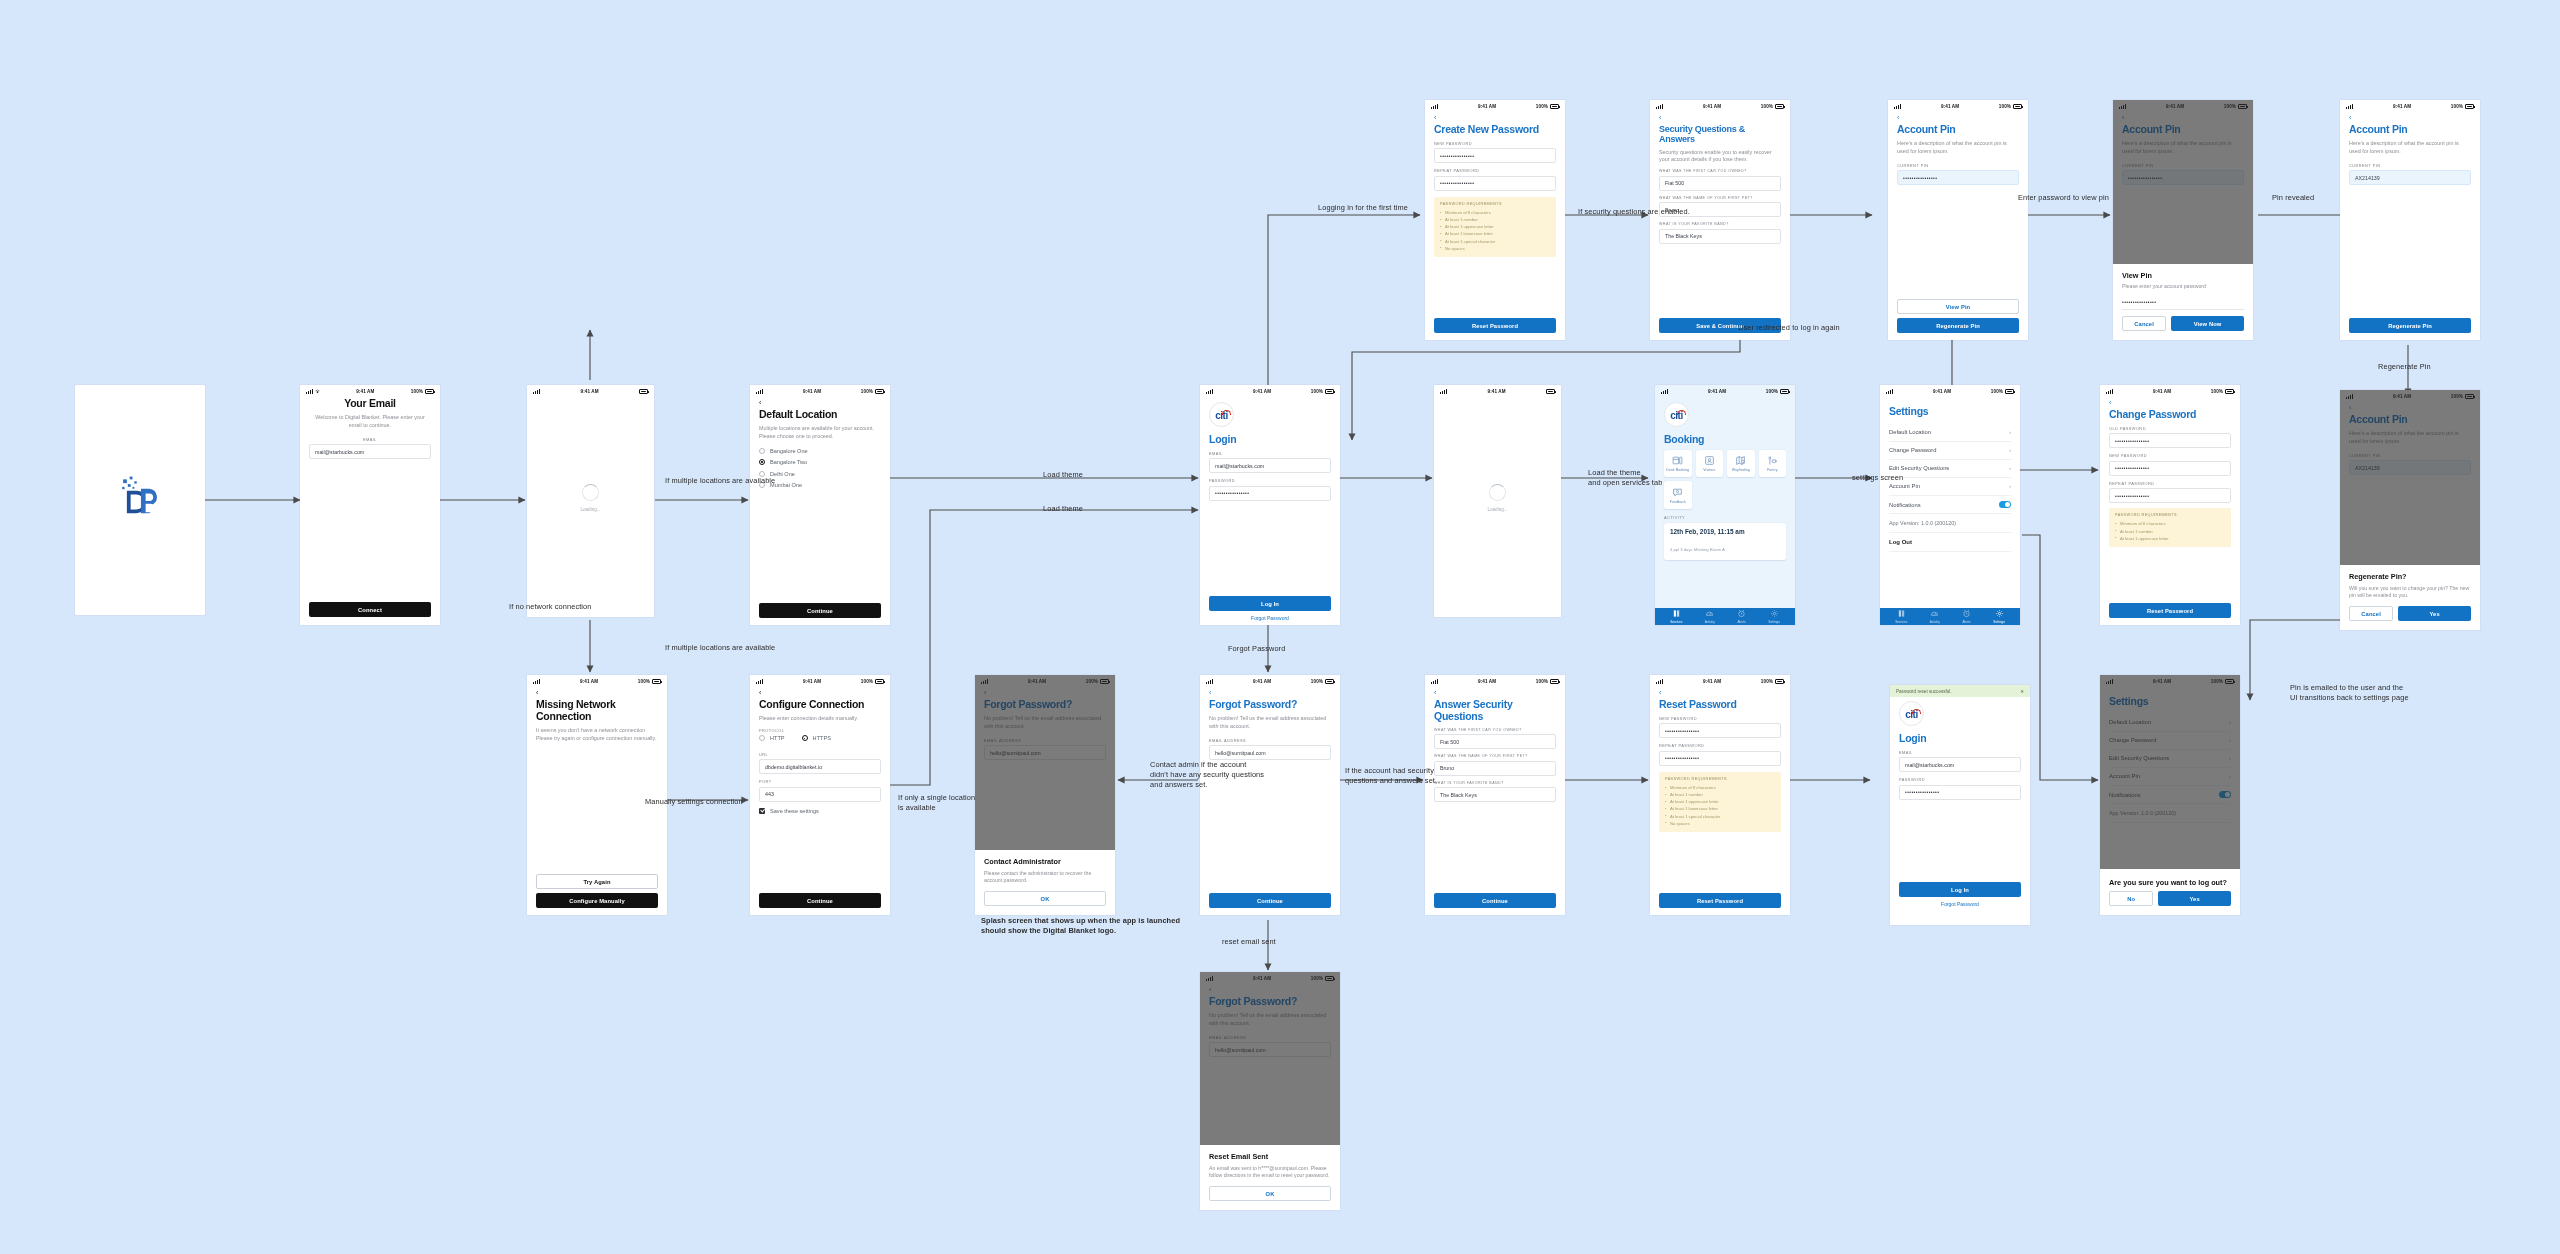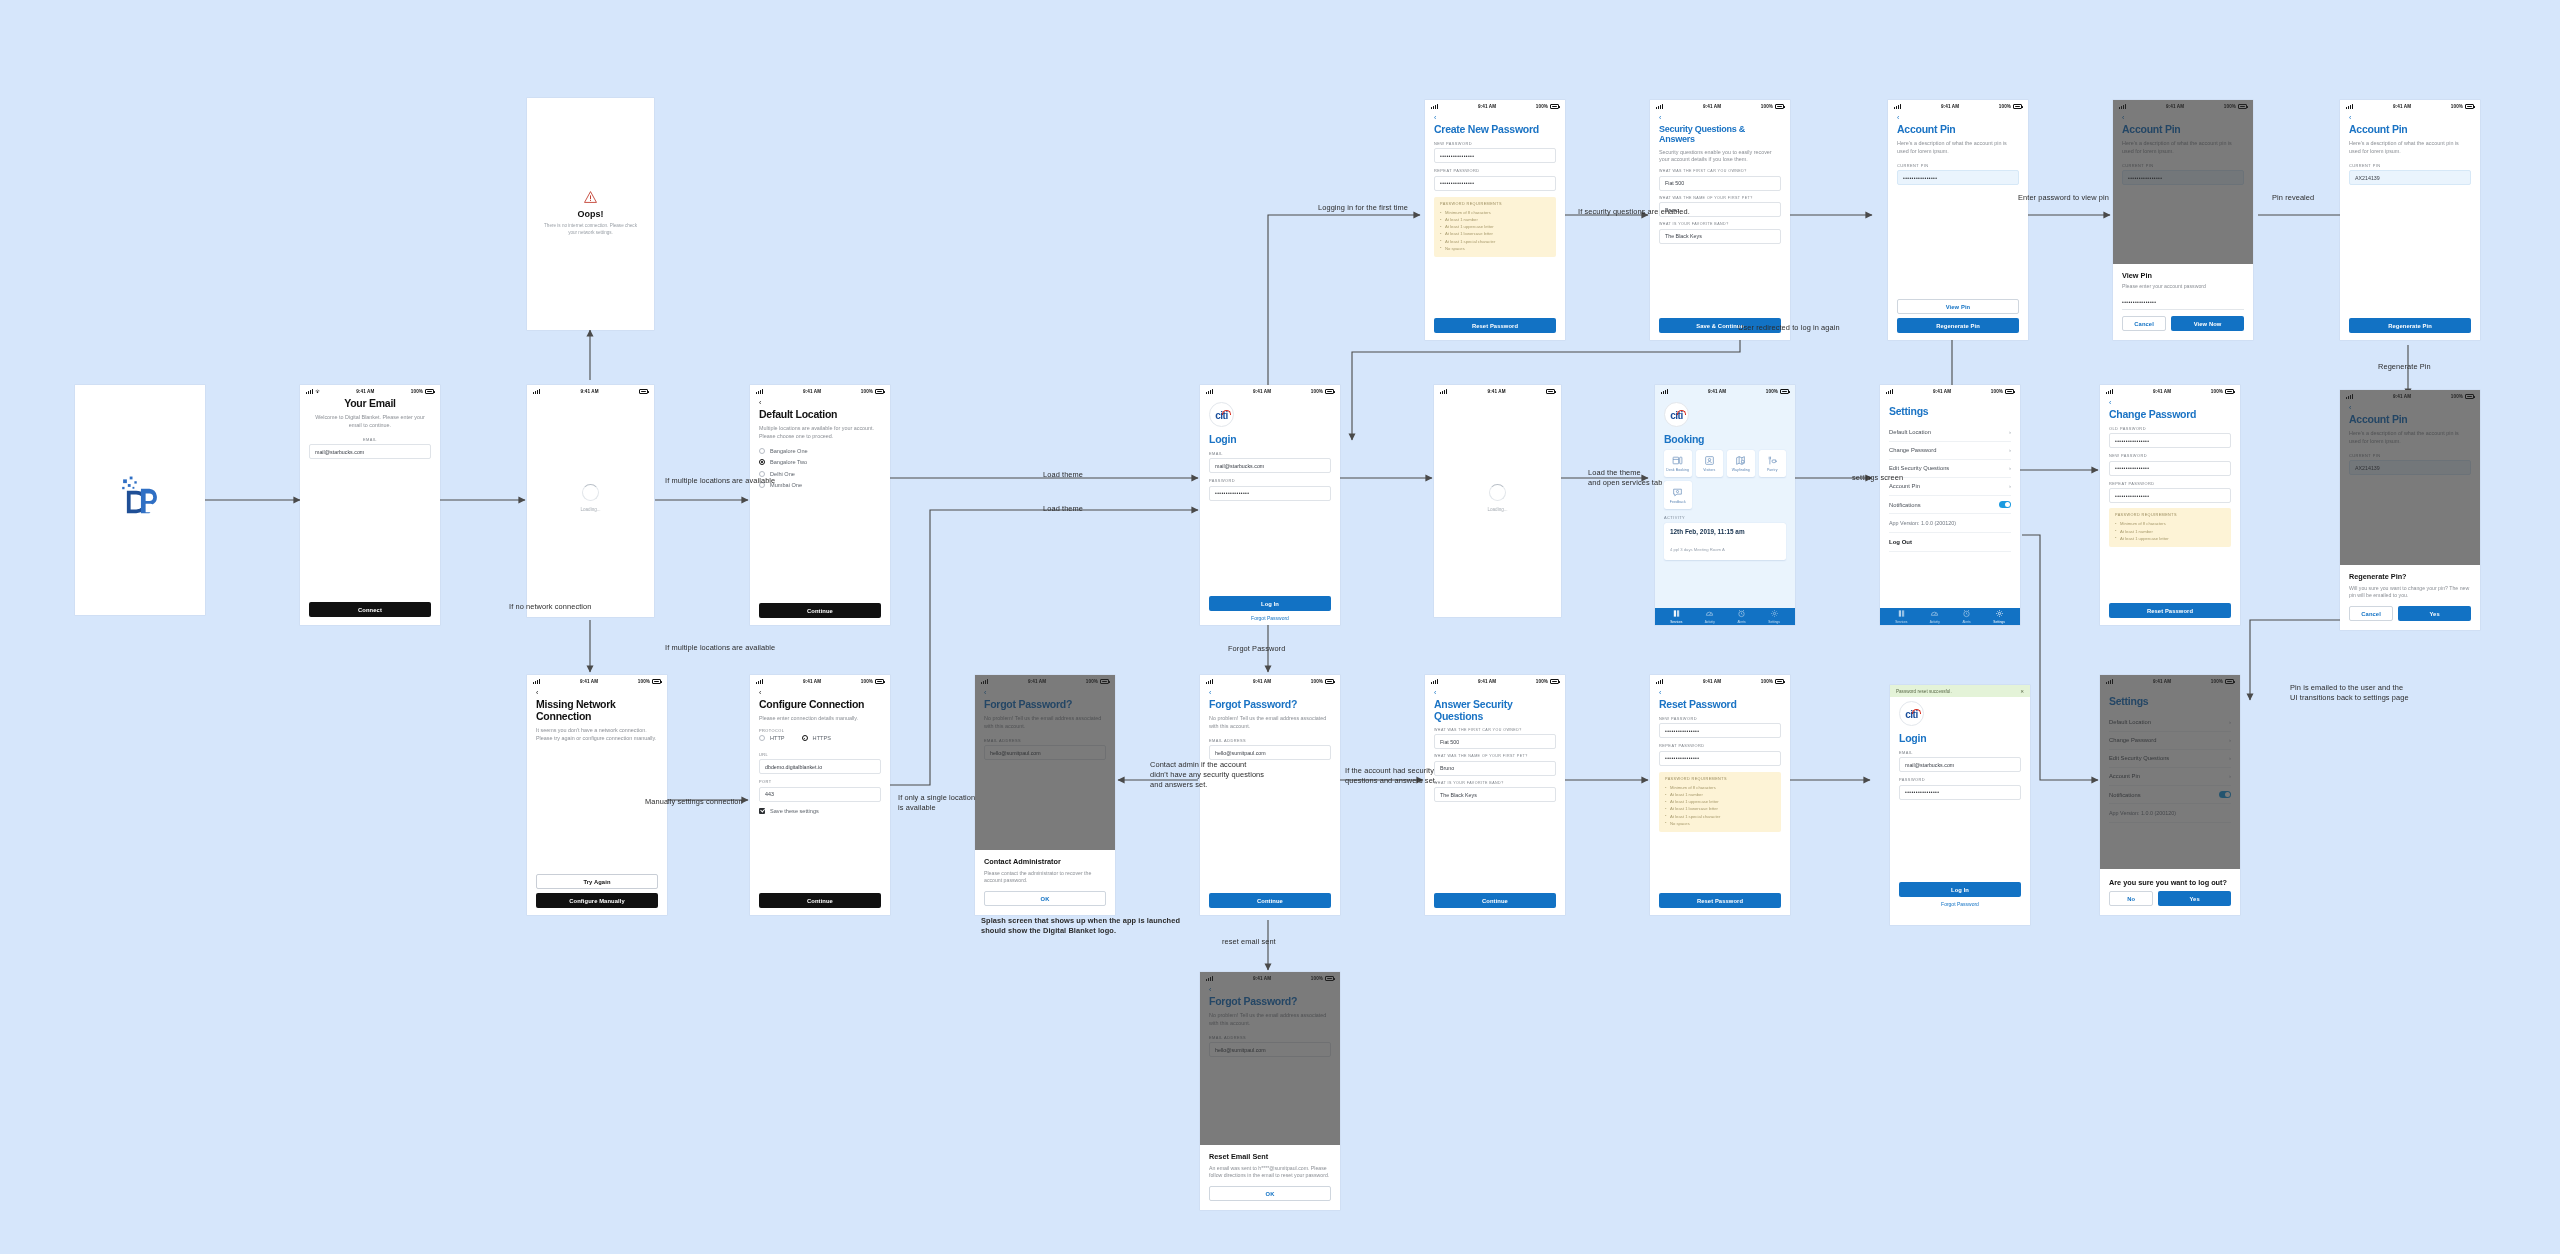--- a/index.html
+++ b/index.html
@@ -274,31 +274,20 @@
       <h1 class="title black">Your Email</h1>
       <p class="sub">Welcome to Digital Blanket. Please enter your email to continue.</p>
       <div class="flabel">EMAIL</div>
       <div class="field">mail@starbucks.com</div>
       <div class="bottombtns">
         <div class="btn black">Connect</div>
       </div>
     </div>
   </div>
 
-  <div class="phone" style="left:527px;top:98px;width:127px;height:232px;">
-    <div class="oops">
-      <svg class="warn" viewBox="0 0 24 22">
-        <path d="M12 1 L23 21 H1 Z" fill="none" stroke="#c0392b" stroke-width="1.6" stroke-linejoin="round"></path>
-        <rect x="11.1" y="8" width="1.8" height="7" fill="#c0392b"></rect>
-        <rect x="11.1" y="16.4" width="1.8" height="1.8" fill="#c0392b"></rect>
-      </svg>
-      <h2>Oops!</h2>
-      <p>There is no internet connection. Please check your network settings.</p>
-    </div>
-  </div>
 
   <div class="phone" style="left:527px;top:385px;width:127px;height:232px;">
     <div class="statusbar">
       <span class="sb-left">
           <span class="sb-bars">
             <i></i>
             <i></i>
             <i></i>
             <i></i>
           </span>

